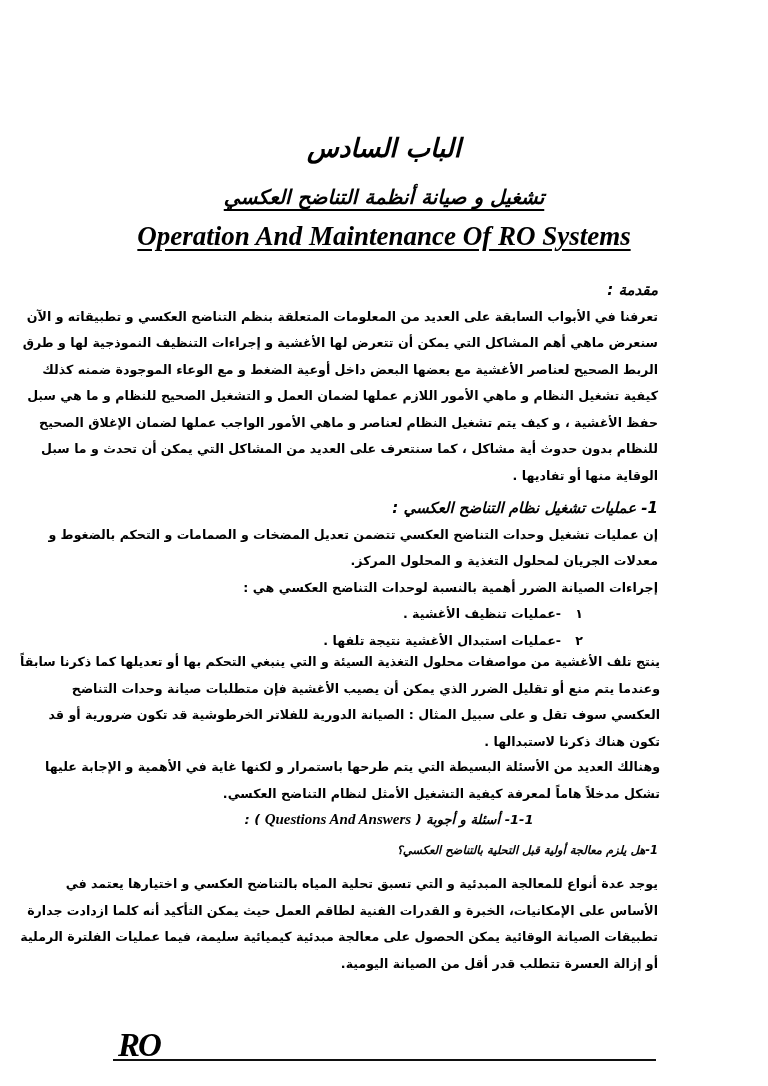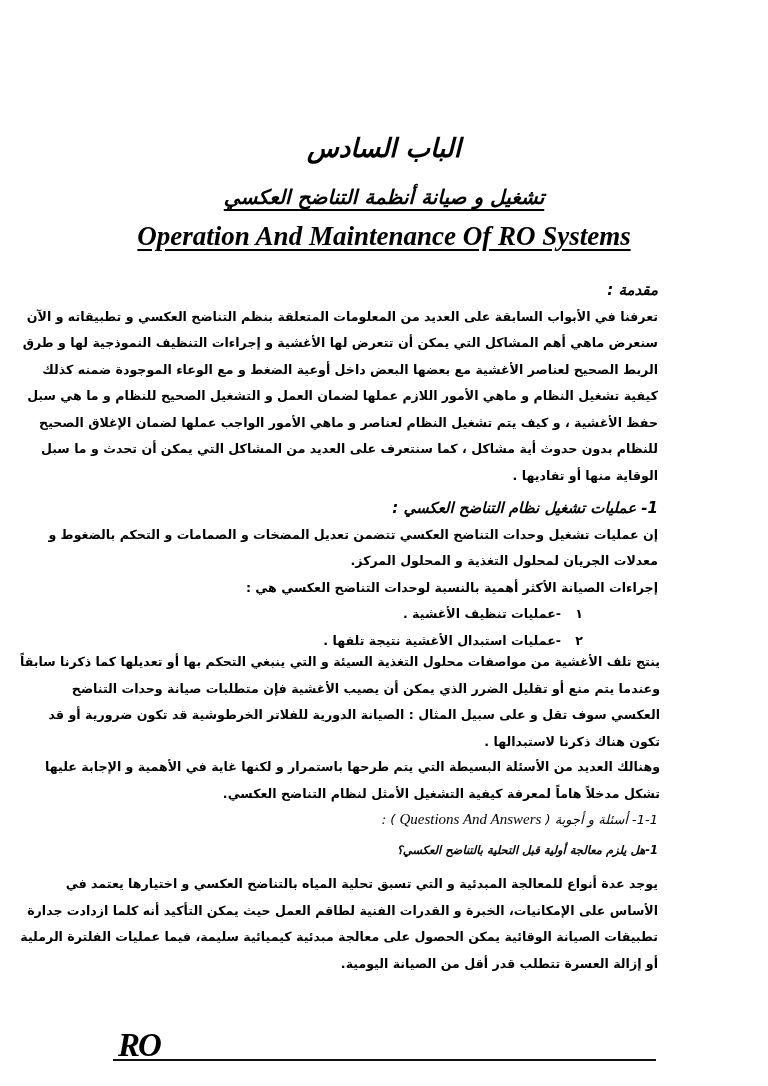--- a/index.html
+++ b/index.html
@@ -14,21 +14,21 @@
   .title-en { position: absolute; top: 198px; left: 0; width: 768px; text-align: center;
     font-family: "Liberation Serif", serif; font-weight: bold; font-style: italic; font-size: 27px; line-height: 36px; }
   .title-en span { text-decoration: underline; text-underline-offset: 4px; }
 
   .body { position: absolute; left: 120px; width: 538px; direction: rtl; text-align: right;
     font-family: "DejaVu Sans", sans-serif; font-weight: bold; font-size: 12.6px; }
   .line { height: 26.5px; line-height: 26.5px; white-space: nowrap; overflow: visible; }
   .justify { text-align: justify; text-align-last: justify; }
 
   .heading { font-style: italic; font-weight: bold; font-size: 15px; }
-  .subheading { font-style: italic; font-weight: normal; font-size: 13px; }
+  .subheading { font-style: italic; font-weight: bold; font-size: 13px; text-align: center; }
   .subheading .en { font-family: "Liberation Serif", serif; font-size: 15px; }
   .q { font-style: italic; font-weight: bold; font-size: 11.5px; }
   .list-item { padding-right: 75px; }
   .list-num { display: inline-block; width: 22px; }
 
   .footer-logo { position: absolute; left: 118px; top: 1007px; font-family: "Liberation Serif", serif;
     font-style: italic; font-weight: bold; font-size: 33px; letter-spacing: -2px; }
   .footer-rule { position: absolute; left: 113px; top: 1039px; width: 543px; height: 2px; background: #111; }
 </style>
 </head>
@@ -48,21 +48,21 @@
     <div class="line justify">كيفية تشغيل النظام و ماهي الأمور اللازم عملها لضمان العمل و التشغيل الصحيح للنظام و ما هي سبل</div>
     <div class="line justify">حفظ الأغشية ، و كيف يتم تشغيل النظام لعناصر و ماهي الأمور الواجب عملها لضمان الإغلاق الصحيح</div>
     <div class="line justify">للنظام بدون حدوث أية مشاكل ، كما سنتعرف على العديد من المشاكل التي يمكن أن تحدث و ما سبل</div>
     <div class="line">الوقاية منها أو تفاديها .</div>
   </div>
 
   <div class="body" style="top:475px;">
     <div class="line heading">1- عمليات تشغيل نظام التناضح العكسي :</div>
     <div class="line justify">إن عمليات تشغيل وحدات التناضح العكسي تتضمن تعديل المضخات و الصمامات و التحكم بالضغوط و</div>
     <div class="line">معدلات الجريان لمحلول التغذية و المحلول المركز.</div>
-    <div class="line">إجراءات الصيانة الأكثر أهمية بالنسبة لوحدات التناضح العكسي  هي :</div>
+    <div class="line">إجراءات الصيانة الضرر أهمية بالنسبة لوحدات التناضح العكسي  هي :</div>
     <div class="line list-item">
       <span class="list-num">١</span><span>-عمليات تنظيف الأغشية .</span>
     </div>
     <div class="line list-item">
       <span class="list-num">٢</span><span>-عمليات استبدال الأغشية نتيجة تلفها .</span>
     </div>
   </div>
 
   <div class="body" style="top:629px; left:110px; width:550px;">
     <div class="line justify">ينتج تلف الأغشية من مواصفات محلول التغذية السيئة و التي ينبغي التحكم بها أو تعديلها كما ذكرنا سابقاً</div>

